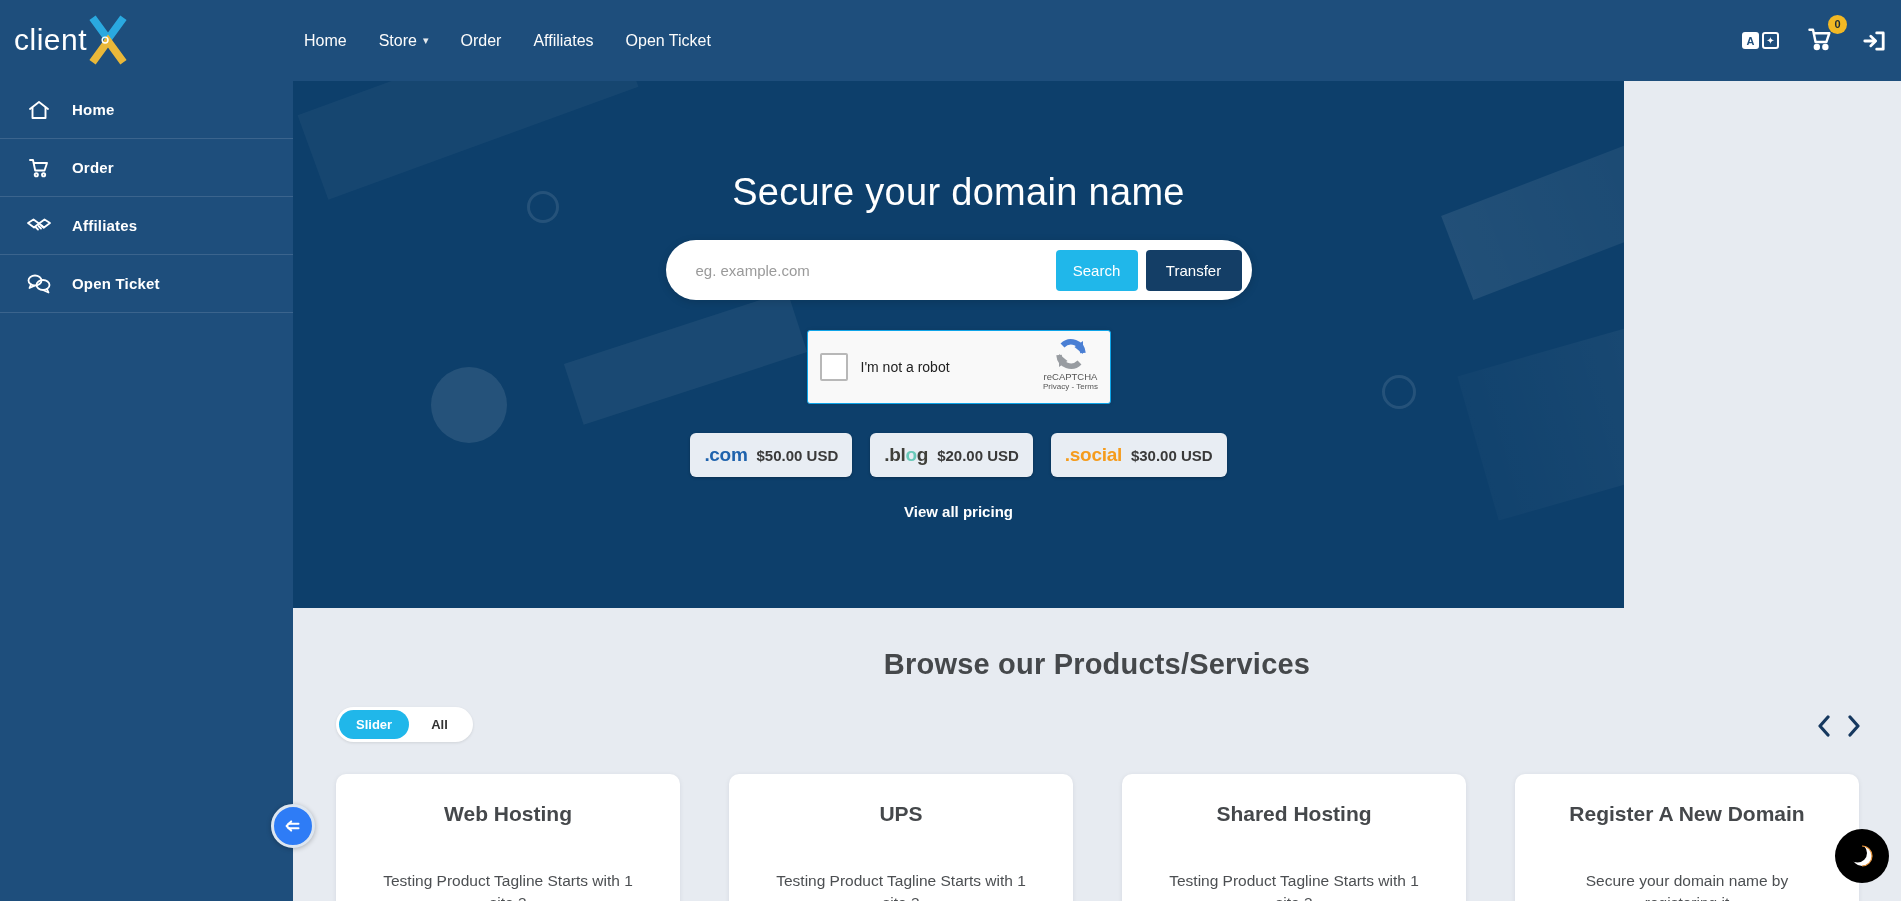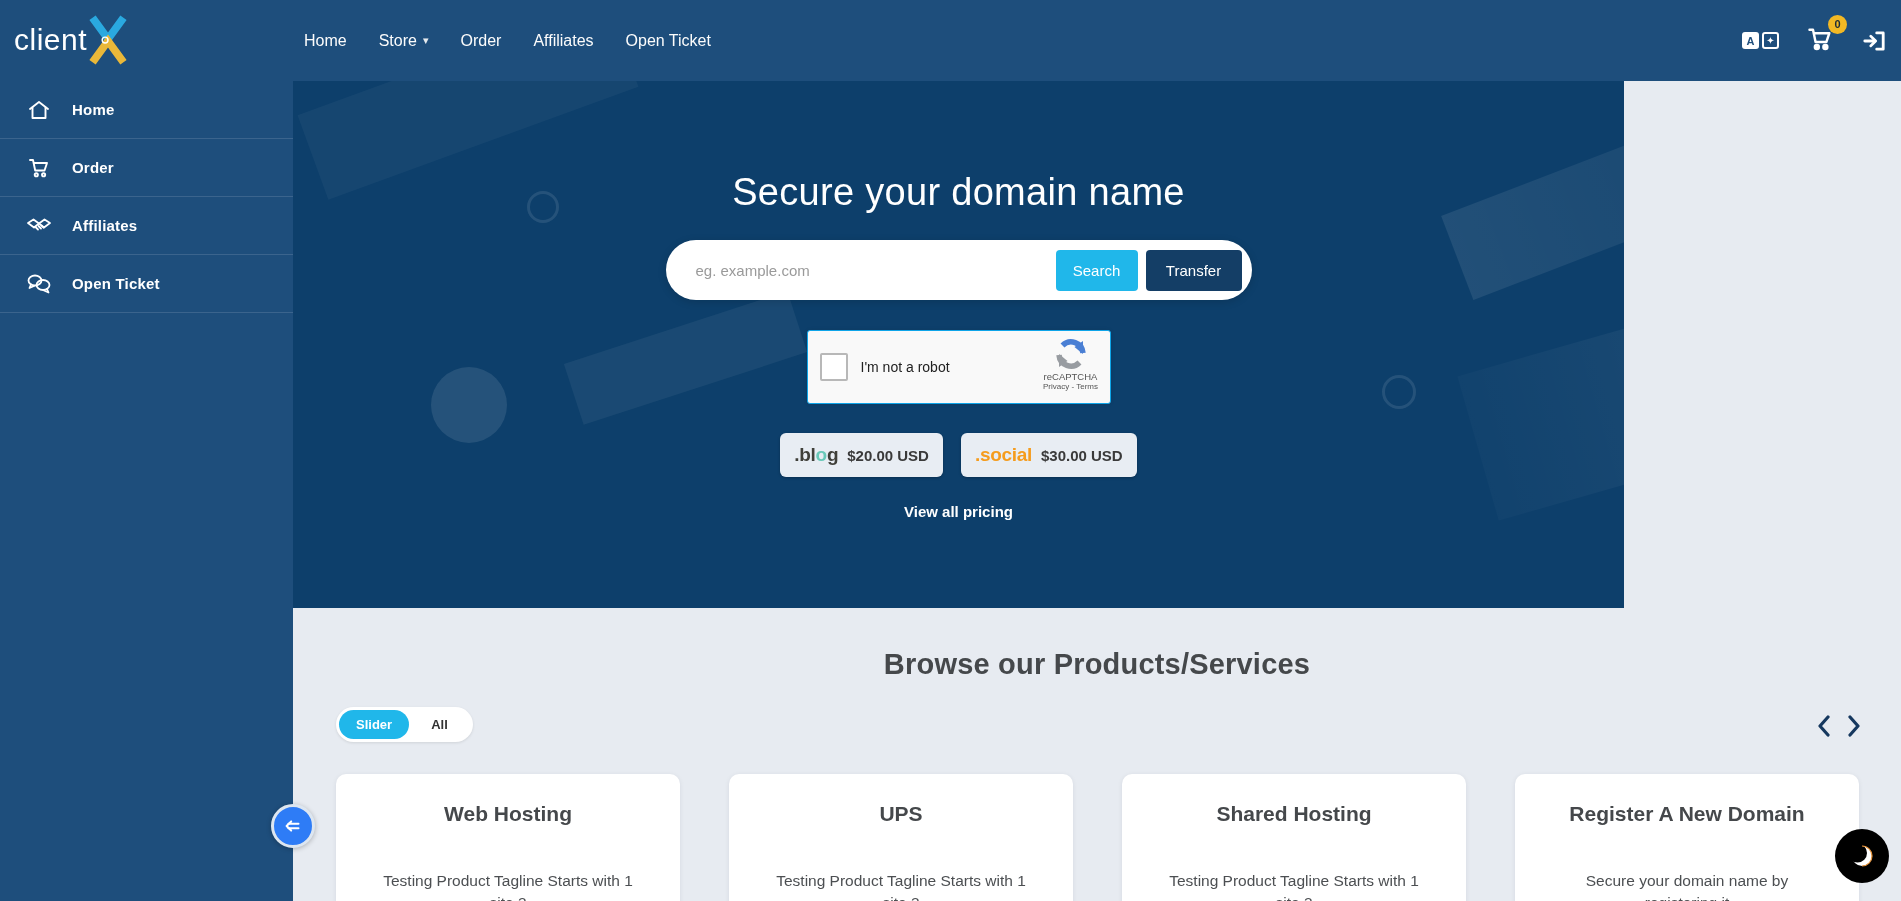--- a/index.html
+++ b/index.html
@@ -108,20 +108,24 @@
           <polygon points="28,3 28,16 19.5,9" fill="#4a7fd4"></polygon>
           <path d="M4 17 A12 12 0 0 0 24.5 24.5" stroke="#989ca1" stroke-width="5.5" fill="none"></path>
           <polygon points="4,29 4,16 12.5,23" fill="#989ca1"></polygon>
         </svg>
         <div class="rc-brand">reCAPTCHA</div>
         <div class="rc-links">Privacy - Terms</div>
       </div>
     </div>
 
     <div class="tld-row">
+      <div class="tld-btn tld0">
+        <span class="tld-logo"><span class="p0">.com</span><span class="p1"></span><span class="p2"></span></span>
+        <span class="tld-price">$50.00 USD</span>
+      </div>
       <div class="tld-btn tld1">
         <span class="tld-logo"><span class="p0">.bl</span><span class="p1">o</span><span class="p2">g</span></span>
         <span class="tld-price">$20.00 USD</span>
       </div>
       <div class="tld-btn tld2">
         <span class="tld-logo"><span class="p0">.social</span><span class="p1"></span><span class="p2"></span></span>
         <span class="tld-price">$30.00 USD</span>
       </div>
     </div>
 

